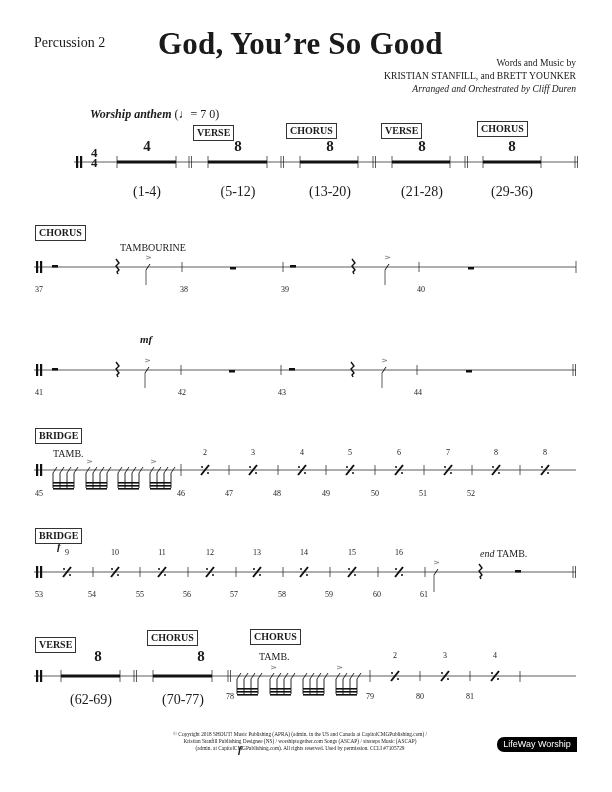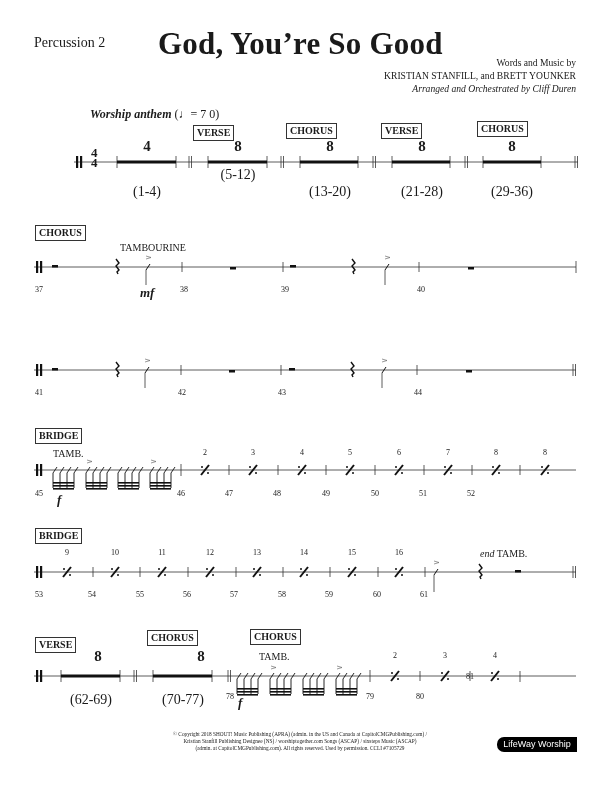--- a/index.html
+++ b/index.html
@@ -11,21 +11,21 @@
   .credits .arr{font-style:italic;}
   .tempo{left:90px;top:107px;font-size:12px;font-style:italic;font-weight:bold;}
   .tempo .paren{font-weight:normal;font-style:normal;}
   .tempo .note{display:inline-block;font-style:normal;}
   .box{position:absolute;border:1px solid #333;font-size:10px;font-weight:bold;padding:1px 3px;line-height:12px;background:#fff;}
   .mrest-num{position:absolute;font-size:15px;font-weight:bold;transform:translateX(-50%);}
   .mrange{position:absolute;font-size:14px;transform:translateX(-50%);}
   .mnum{position:absolute;font-size:8px;}
   .rnum{position:absolute;font-size:8px;transform:translateX(-50%);}
   .instr{position:absolute;font-size:10px;}
-  .dyn{position:absolute;font-size:13px;font-style:italic;font-weight:bold;}
+  .dyn{position:absolute;font-size:11px;font-style:italic;font-weight:bold;margin-top:48px;}
   svg.staff{position:absolute;left:0;overflow:visible;}
   .copyright{left:130px;top:731px;width:340px;text-align:center;font-size:5.3px;line-height:7.2px;}
   .logo{left:497px;top:737px;width:80px;height:15px;background:#000;color:#fff;border-radius:7px 0 0 7px;font-family:"Liberation Sans",sans-serif;font-size:9px;line-height:15px;text-align:center;}
 </style>
 </head>
 <body>
 
 <div class="abs part">Percussion 2</div>
 <div class="abs title">God, You’re So Good</div>
 <div class="abs credits">
@@ -80,21 +80,21 @@
   <div class="mrest-num" style="left:147px;top:138px">4</div>
   <div class="box" style="left:193px;top:125px">VERSE</div>
   <div class="mrest-num" style="left:238px;top:138px">8</div>
   <div class="box" style="left:286px;top:123px">CHORUS</div>
   <div class="mrest-num" style="left:330px;top:138px">8</div>
   <div class="box" style="left:381px;top:123px">VERSE</div>
   <div class="mrest-num" style="left:422px;top:138px">8</div>
   <div class="box" style="left:477px;top:121px">CHORUS</div>
   <div class="mrest-num" style="left:512px;top:138px">8</div>
   <div class="mrange" style="left:147px;top:184px">(1-4)</div>
-  <div class="mrange" style="left:238px;top:167px">(5-12)</div>
+  <div class="mrange" style="left:238px;top:184px">(5-12)</div>
   <div class="mrange" style="left:330px;top:184px">(13-20)</div>
   <div class="mrange" style="left:422px;top:184px">(21-28)</div>
   <div class="mrange" style="left:512px;top:184px">(29-36)</div>
 </div>
 
 <div>
   <div class="box" style="left:35px;top:225px">CHORUS</div>
   <div class="instr" style="left:120px;top:242px">TAMBOURINE</div>
   <svg class="staff" style="top:255px" width="612" height="30">
     <line x1="34" y1="12" x2="576" y2="12" stroke="#333" stroke-width="0.8"></line>
@@ -412,21 +412,21 @@
           <circle cx="3" cy="3" r="1" fill="#111"></circle>
         </g>
     </g>
   </svg>
   <div class="mrange" style="left:91px;top:692px">(62-69)</div>
   <div class="mrange" style="left:183px;top:692px">(70-77)</div>
   <div class="dyn" style="left:238px;top:695px">f</div>
   <div class="mnum" style="left:226px;top:692px">78</div>
   <div class="mnum" style="left:366px;top:692px">79</div>
   <div class="mnum" style="left:416px;top:692px">80</div>
-  <div class="mnum" style="left:466px;top:672px">81</div>
+  <div class="mnum" style="left:466px;top:692px">81</div>
   <div class="rnum" style="left:395px;top:651px">2</div>
   <div class="rnum" style="left:445px;top:651px">3</div>
   <div class="rnum" style="left:495px;top:651px">4</div>
 </div>
 
 <div class="abs copyright">
   <div>© Copyright 2018 SHOUT! Music Publishing (APRA) (admin. in the US and Canada at CapitolCMGPublishing.com) /</div>
   <div>Kristian Stanfill Publishing Designee (NS) / worshiptogether.com Songs (ASCAP) / sixsteps Music (ASCAP)</div>
   <div>(admin. at CapitolCMGPublishing.com). All rights reserved. Used by permission. CCLI #7105729</div>
 </div>

